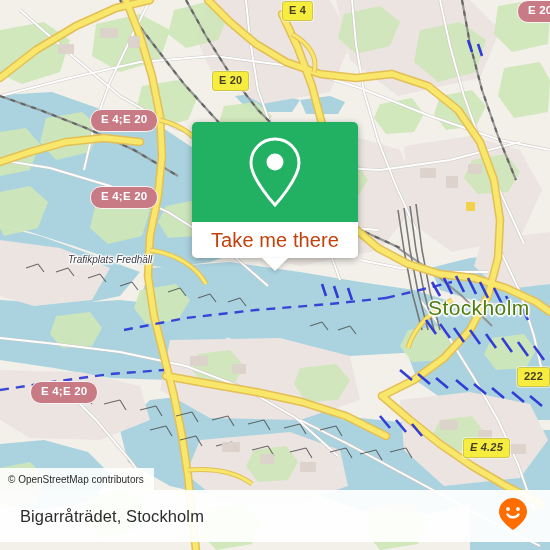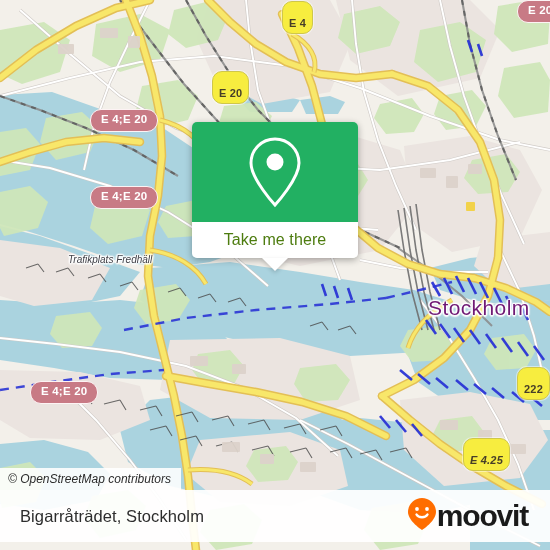--- a/index.html
+++ b/index.html
@@ -38,23 +38,23 @@
     font-family: "Liberation Sans", sans-serif;
     font-weight: bold;
     white-space: nowrap;
     line-height: 1;
     letter-spacing: .2px;
   }
   .shield-yellow {
     background: #f7ed3f;
     color: #473f28;
     border: 1px solid #cfc74a;
-    border-radius: 10px;
+    border-radius: 3px;
     font-size: 11px;
-    padding: 16px 6px 4px 6px;
+    padding: 3px 6px 4px 6px;
     box-shadow: 0 0 0 1px rgba(255,255,255,.45);
   }
   .shield-pink {
     background: #c87a85;
     color: #ffffff;
     border: 1px solid #fdf3f4;
     border-radius: 11px;
     font-size: 11.5px;
     padding: 4px 10px 5px 10px;
   }
@@ -66,21 +66,21 @@
     font-family: "Liberation Sans", sans-serif;
     color: #4a4a52;
     text-shadow:
        1.5px 0 1.5px #fff, -1.5px 0 1.5px #fff,
        0 1.5px 1.5px #fff, 0 -1.5px 1.5px #fff,
        1px 1px 1.5px #fff, -1px -1px 1.5px #fff,
        1px -1px 1.5px #fff, -1px 1px 1.5px #fff;
   }
   .label-city {
     font-size: 21px;
-    color: #701a75;
+    color: #4d7c0f;
     letter-spacing: .4px;
   }
   .label-place {
     font-size: 10px;
     font-style: italic;
     color: #3f3f46;
   }
 
   
   #popup {
@@ -105,22 +105,22 @@
   #popup-white {
     background: #ffffff;
     height: 36px;
     border-radius: 0 0 5px 5px;
     display: flex;
     align-items: center;
     justify-content: center;
     position: relative;
   }
   #popup-label {
-    font-size: 16px;
-    color: #4d7c0f;
+    font-size: 20px;
+    color: #c2410c;
     letter-spacing: .1px;
   }
   #popup-tail {
     position: absolute;
     left: 50%;
     margin-left: -13px;
     bottom: -13px;
     width: 0; height: 0;
     border-left: 13px solid transparent;
     border-right: 13px solid transparent;
@@ -134,23 +134,22 @@
     left: 0;
     top: 468px;
     height: 22px;
     padding: 0 10px 0 8px;
     background: rgba(255,255,255,.88);
     display: flex;
     align-items: center;
     z-index: 30;
   }
   #attribution span {
-    font-size: 12px;
+    font-size: 10px;
     color: #2b2b2b;
-    font-style: italic;
   }
 
   
   #footer {
     position: absolute;
     left: 0;
     top: 490px;
     width: 550px;
     height: 52px;
     background: rgba(255,255,255,.93);
@@ -501,17 +500,16 @@
     <div id="footer-title">Bigarråträdet, Stockholm</div>
     <div id="brand">
       <span>
         <svg width="30" height="34" viewBox="0 0 30 34" xmlns="http://www.w3.org/2000/svg">
           <path d="M15 1 C7.3 1 1 7.3 1 15 C1 24 15 33 15 33 C15 33 29 24 29 15 C29 7.3 22.7 1 15 1 Z" fill="#ff6d00"></path>
           <circle cx="10" cy="12" r="1.9" fill="#ffffff"></circle>
           <circle cx="20" cy="12" r="1.9" fill="#ffffff"></circle>
           <path d="M9.5 17.5 C11.5 21.2 18.5 21.2 20.5 17.5" fill="none" stroke="#ffffff" stroke-width="2.4" stroke-linecap="round"></path>
         </svg>
       </span>
-      <span id="brand-word">moovit</span>
     </div>
   </div>
 
 </div>
 
 </body></html>

